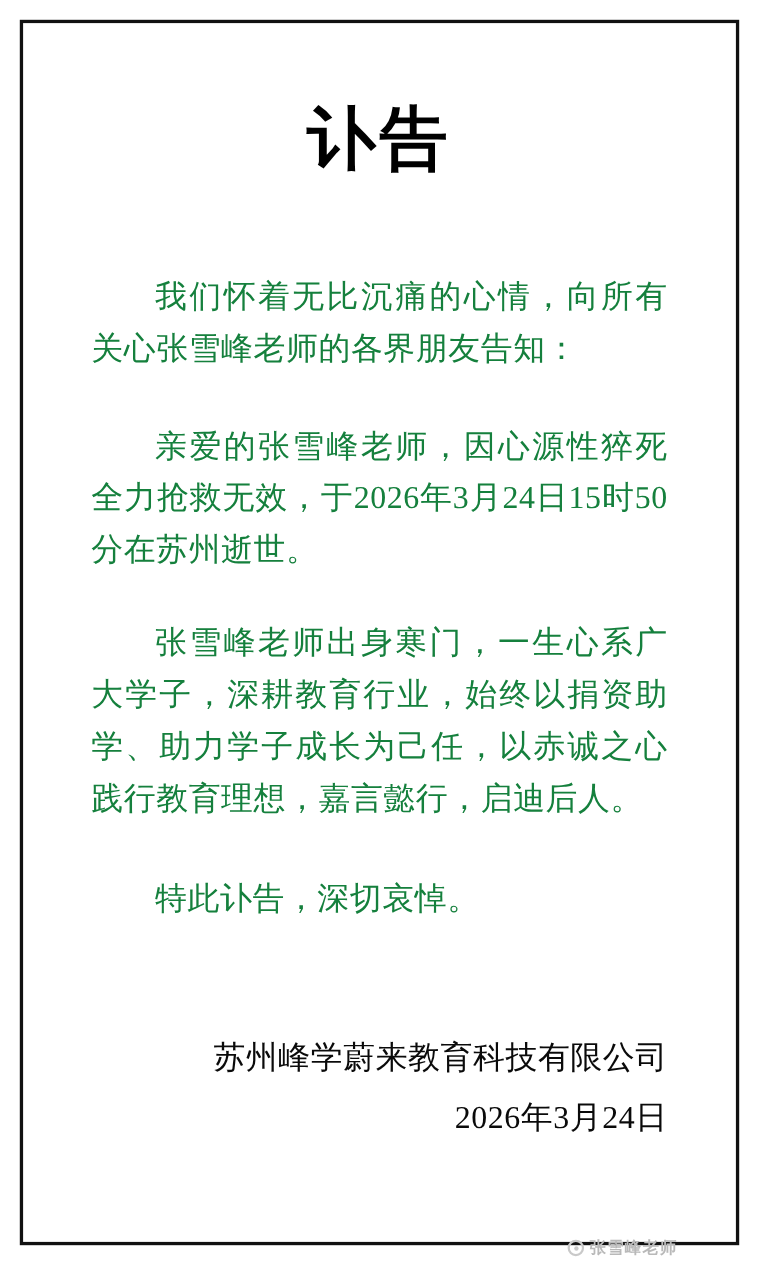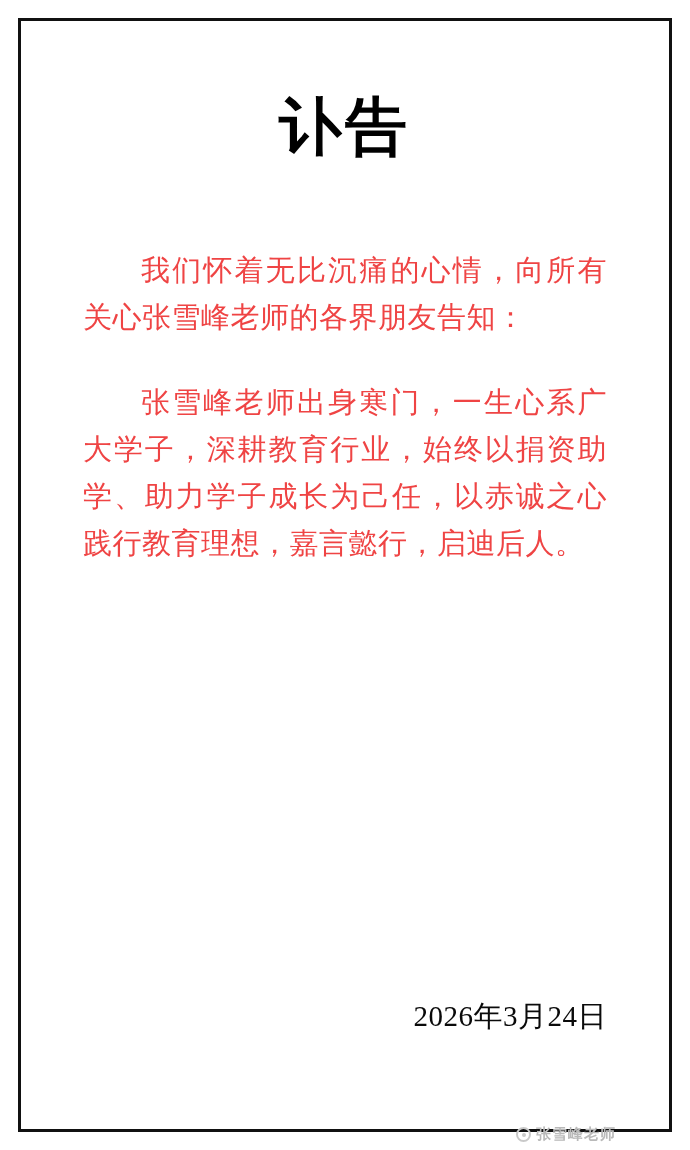--- a/index.html
+++ b/index.html
@@ -52,21 +52,21 @@
     line-height: 1.1;
     color: #000;
   }
   .body-block {
     font-family: "Liberation Serif", serif;
     font-size: 29px;
     line-height: 1.62;
     letter-spacing: 0.5px;
     text-align: justify;
     text-justify: inter-character;
-    color: #ef4444;
+    color: #15803d;
     margin: 0;
   }
   #p1 { margin-top: 86px; text-indent: 58px; }
   #p2 { margin-top: 42px; text-indent: 58px; }
   #p3 { margin-top: 38px; text-indent: 58px; }
   #p4 { margin-top: 44px; text-indent: 58px; }
 
   #signature {
     position: absolute;
     left: 0;
@@ -117,23 +117,26 @@
 </style>
 </head>
 <body>
 
 <div id="page">
   <div id="frame">
     <div id="inner">
       <h1 id="title">讣告</h1>
 
       <p id="p1" class="body-block">我们怀着无比沉痛的心情，向所有关心张雪峰老师的各界朋友告知：</p>
+      <p id="p2" class="body-block">亲爱的张雪峰老师，因心源性猝死全力抢救无效，于2026年3月24日15时50分在苏州逝世。</p>
       <p id="p3" class="body-block">张雪峰老师出身寒门，一生心系广大学子，深耕教育行业，始终以捐资助学、助力学子成长为己任，以赤诚之心践行教育理想，嘉言懿行，启迪后人。</p>
+      <p id="p4" class="body-block">特此讣告，深切哀悼。</p>
 
       <div id="signature">
+        <span id="sig-company">苏州峰学蔚来教育科技有限公司</span>
         <span id="sig-date">2026年3月24日</span>
       </div>
     </div>
   </div>
 
   <div id="watermark">
     <span class="eye"></span>
     <span>张雪峰老师</span>
   </div>
 </div>

